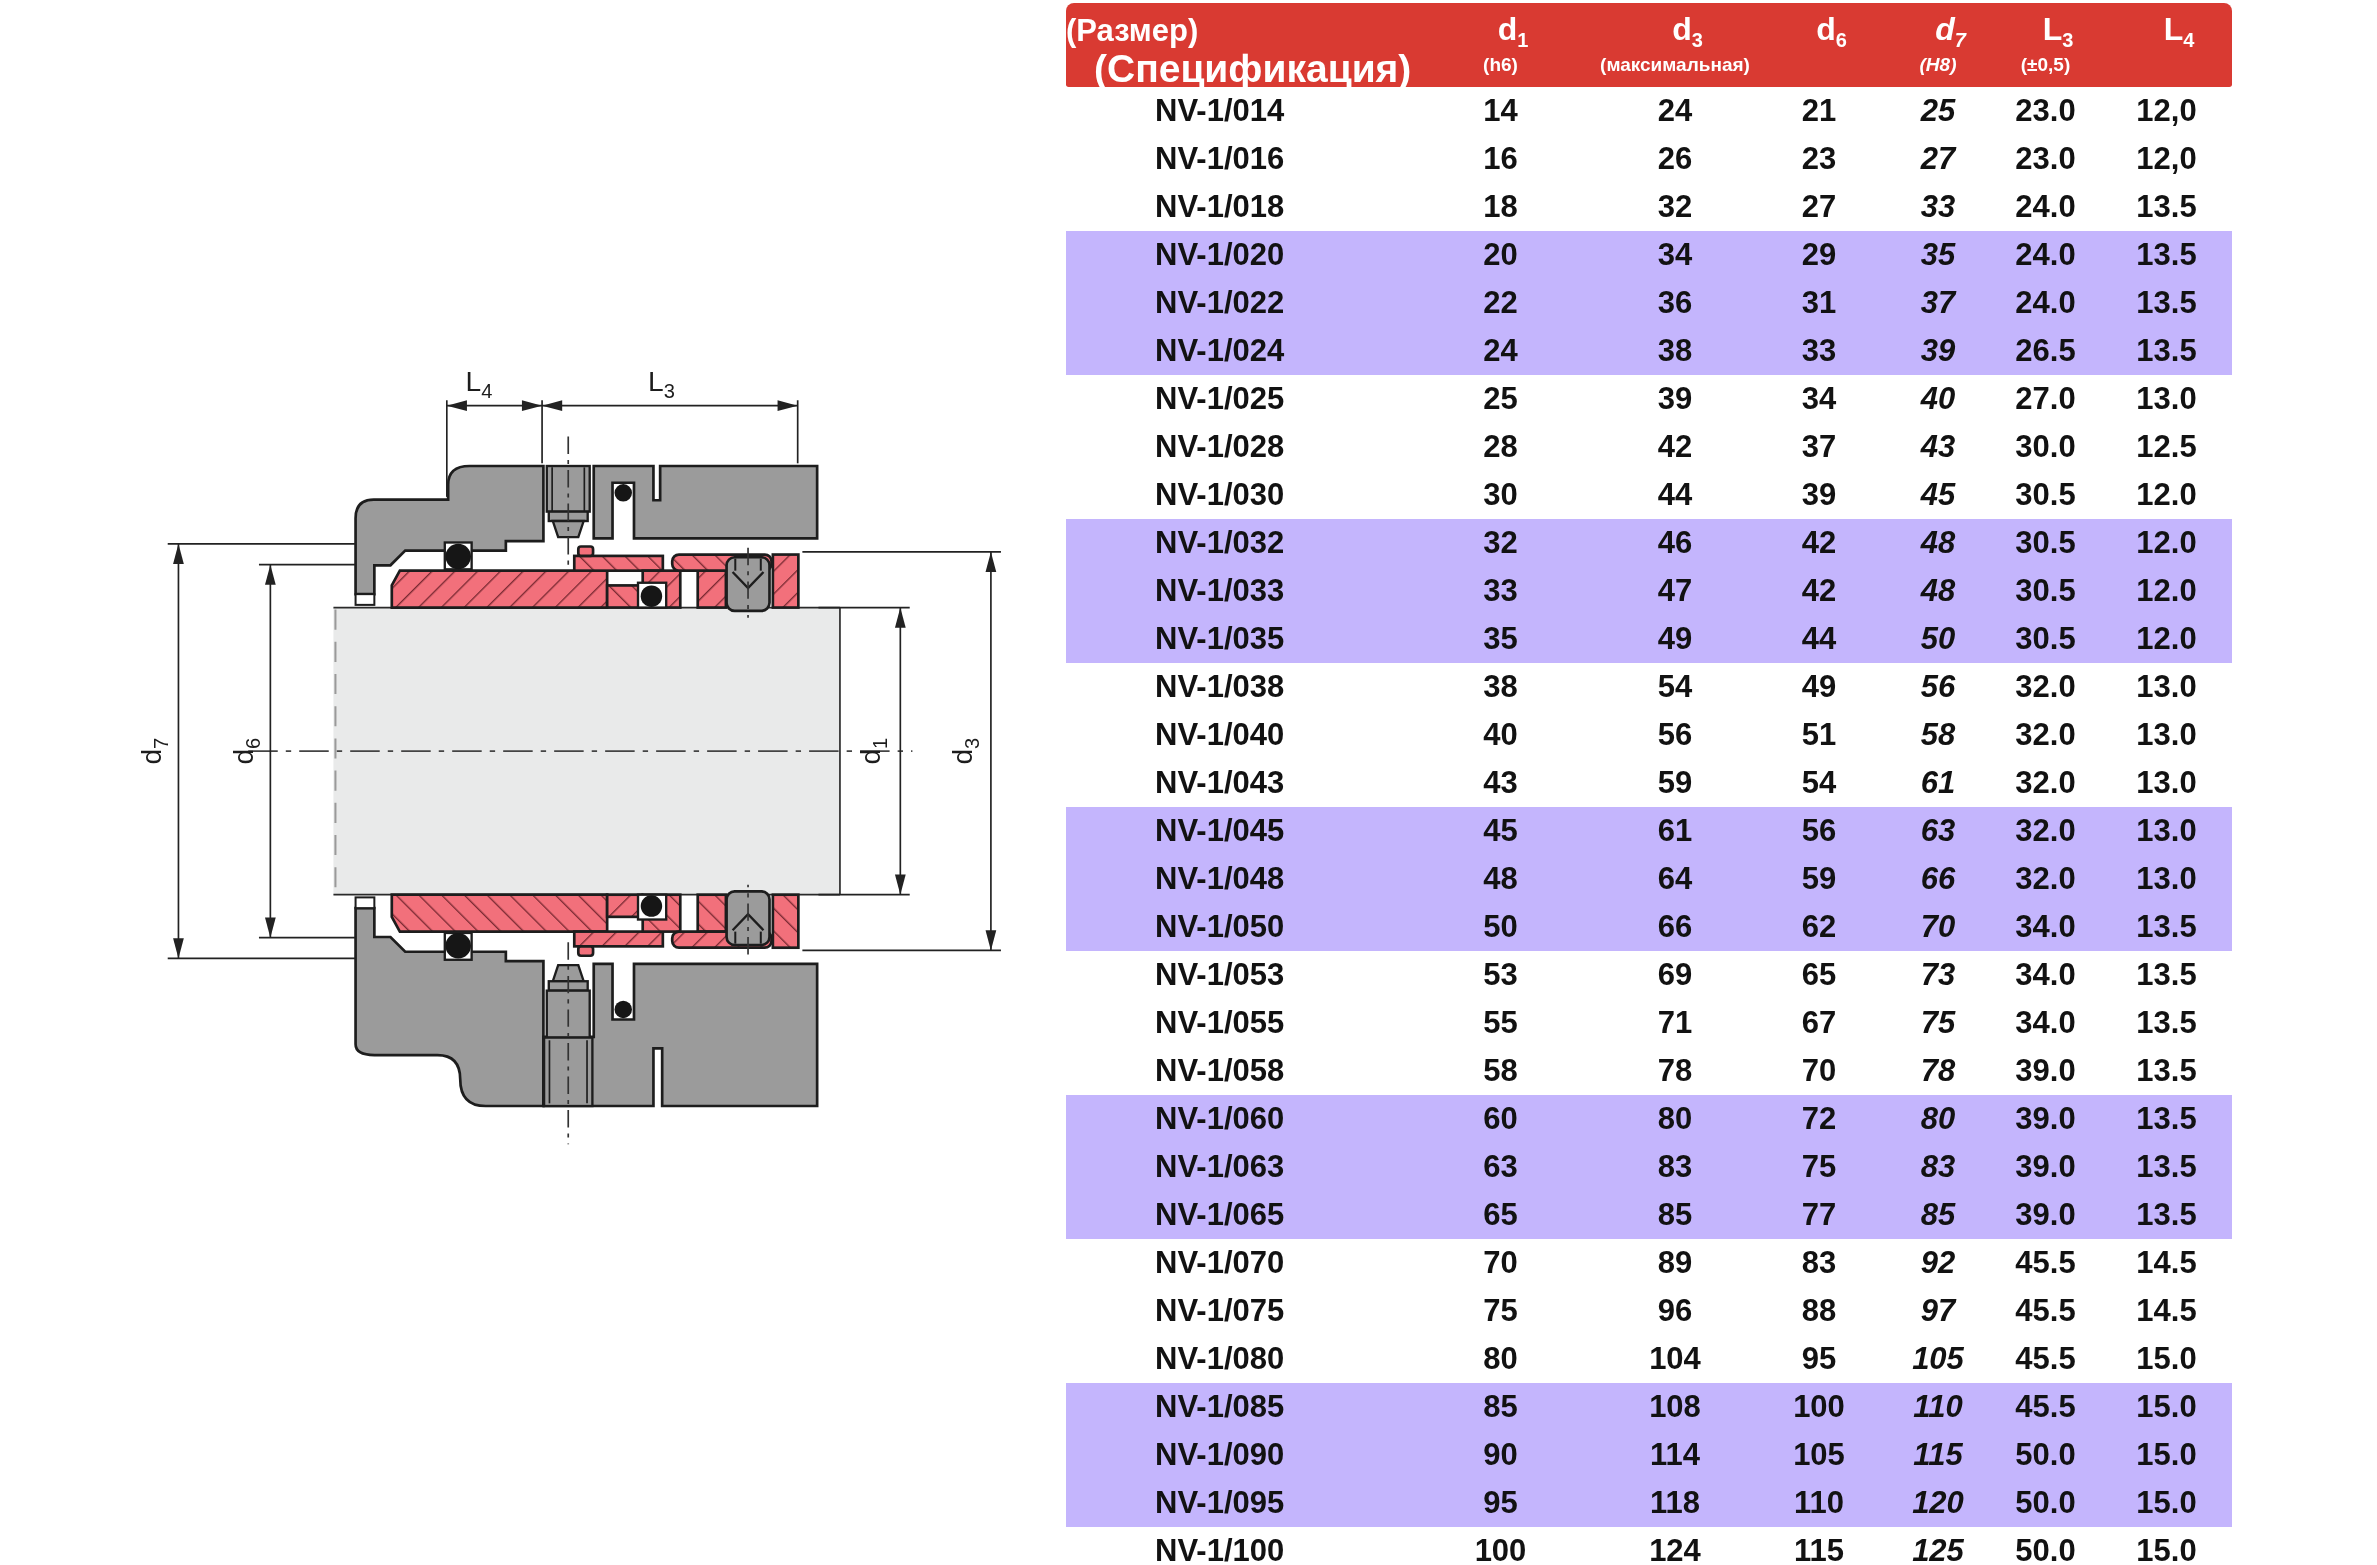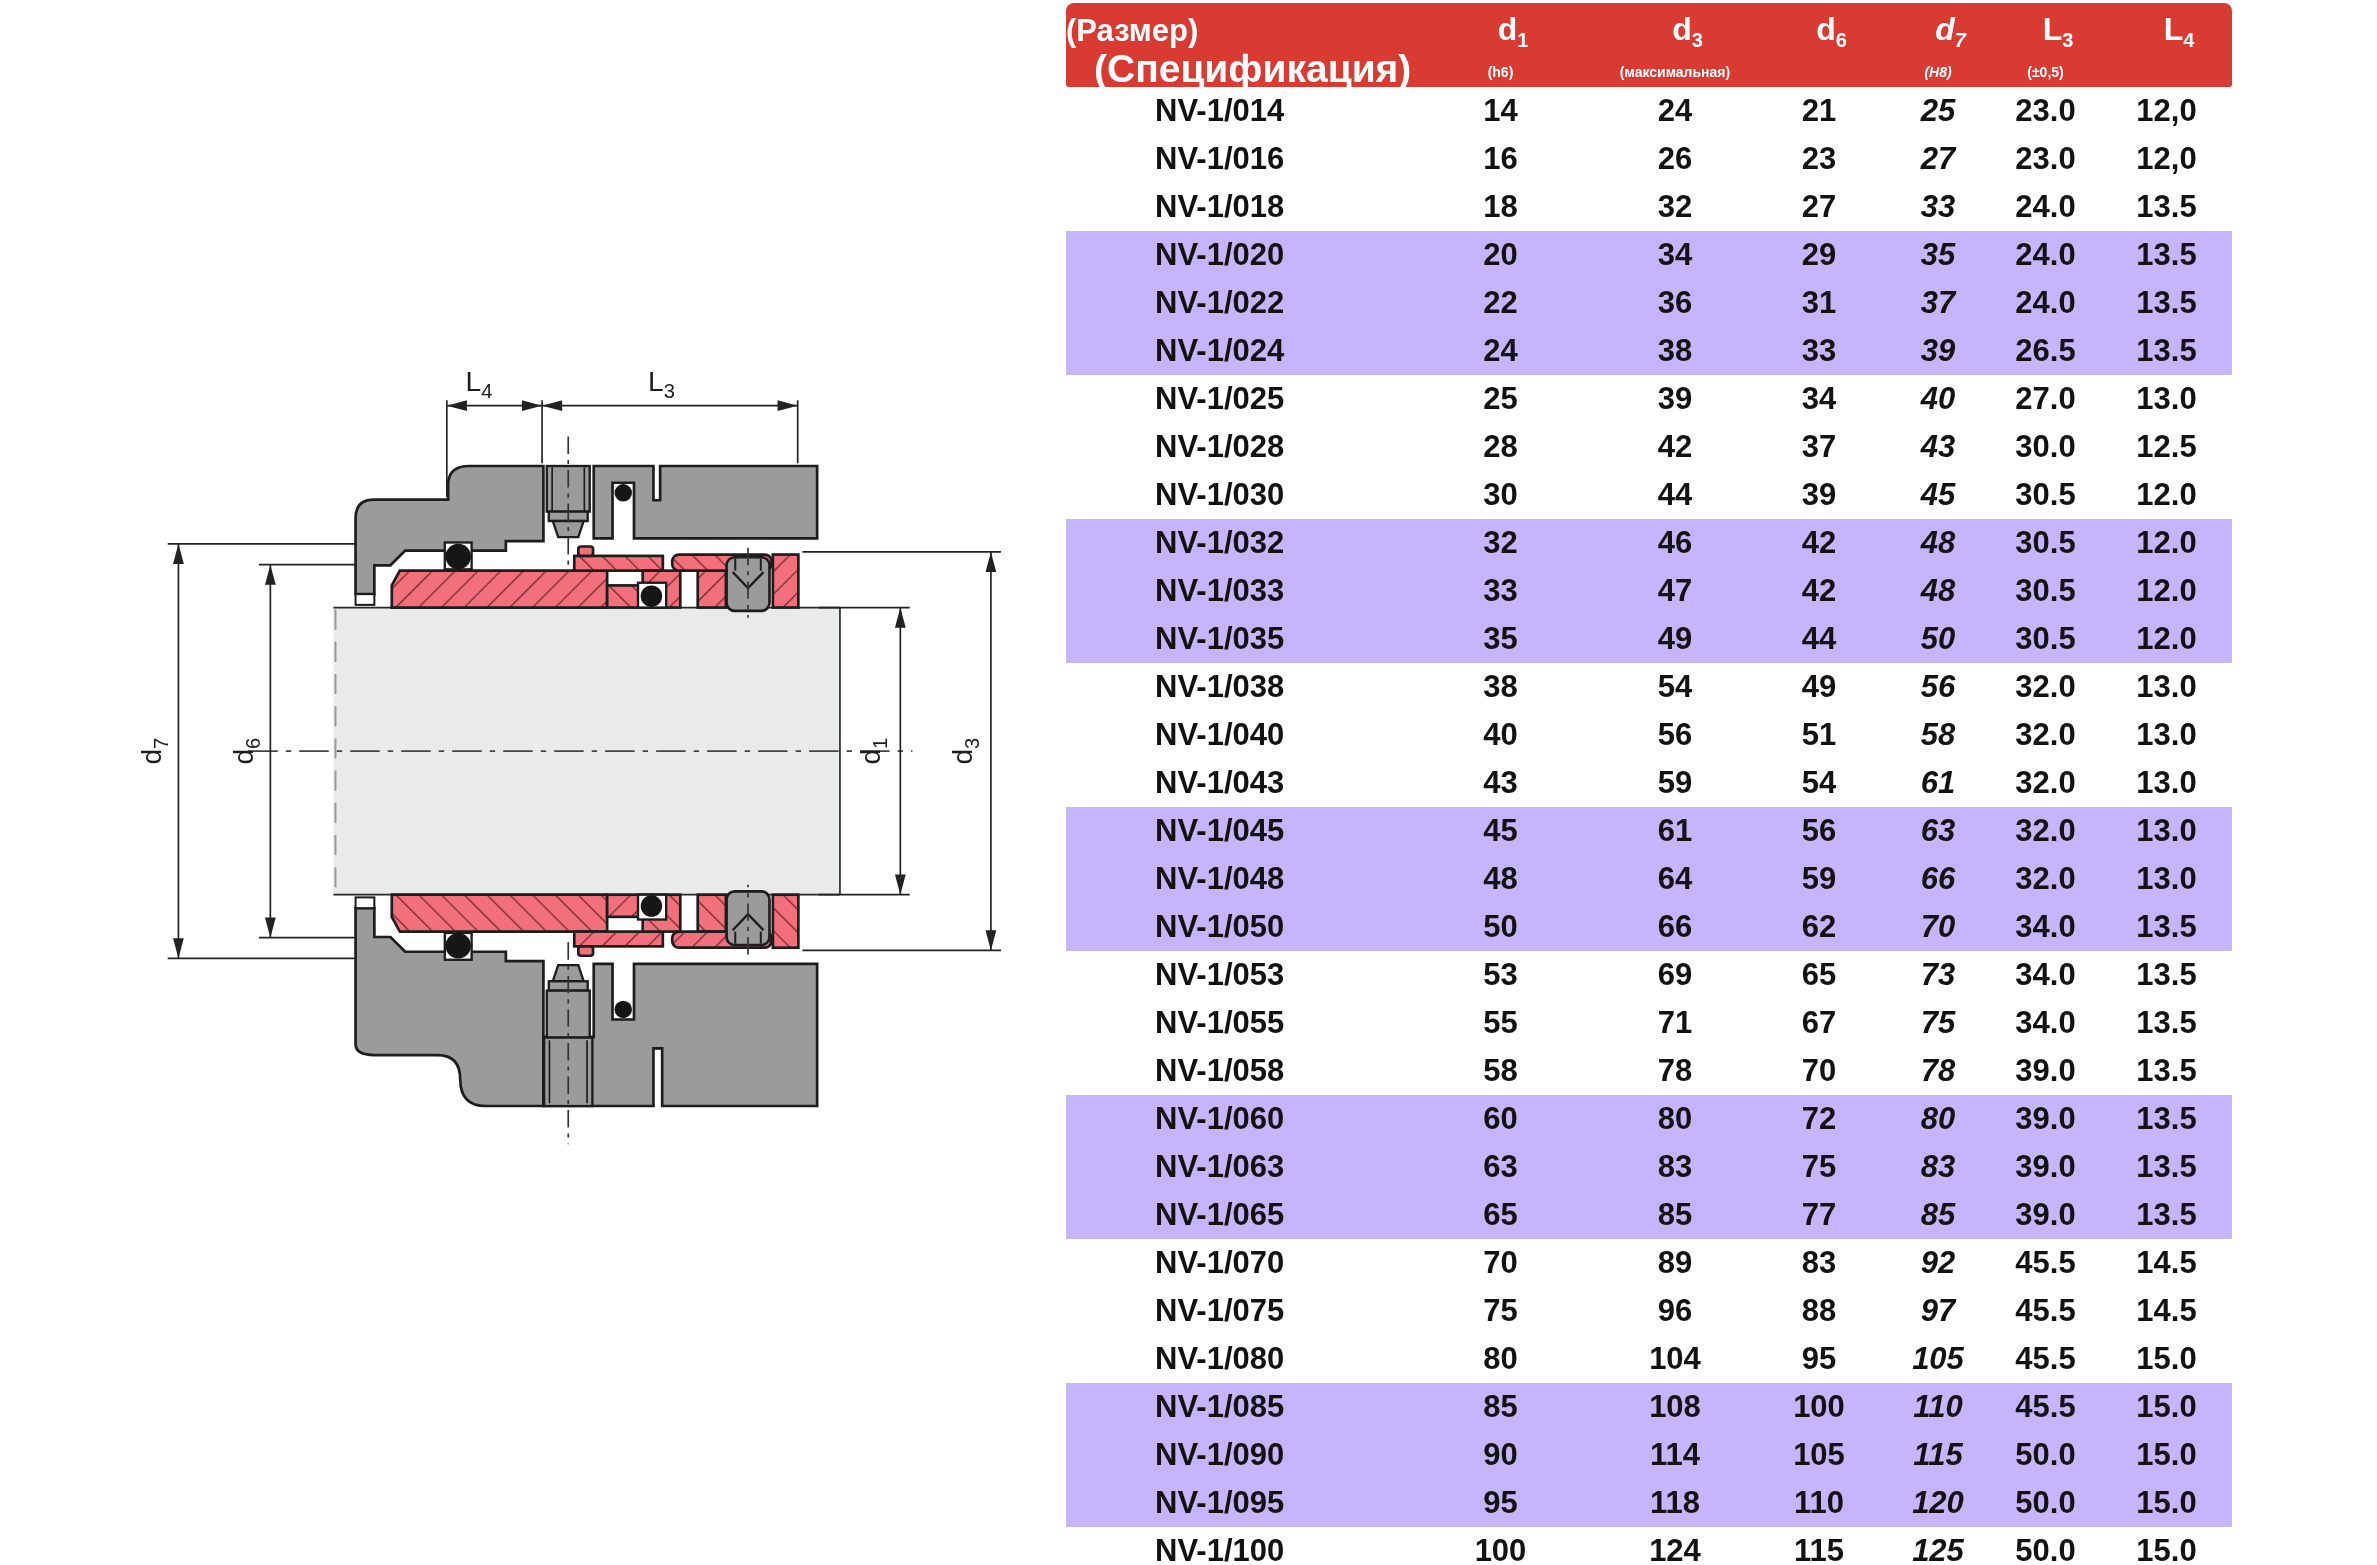--- a/index.html
+++ b/index.html
@@ -7,21 +7,21 @@
         font-family:"Liberation Sans",sans-serif;}
   
   .diagram{position:absolute;left:0;top:0;width:1060px;height:1566px;}
   
   .spec{position:absolute;left:1066px;top:2.7px;width:1166px;}
   .thead{display:flex;height:84px;background:#d93a32;border-radius:8px 8px 2.7px 2.7px;
          color:#fff;font-weight:bold;box-sizing:border-box;}
   .hcol{display:flex;flex-direction:column;align-items:center;padding-top:10.7px;box-sizing:border-box;}
   .hmain{font-size:32px;line-height:1.05;white-space:nowrap;margin-left:25px;}
   .hsub{font-size:20px;display:inline-block;transform:translateY(7.4px);}
-  .hnote{font-size:14px;margin-top:17px;white-space:nowrap;}
+  .hnote{font-size:19px;margin-top:7px;white-space:nowrap;}
   .hcol0{position:relative;}
   .hline1{position:absolute;top:10.7px;left:0;width:378px;font-size:31px;white-space:nowrap;}
   .hline2{position:absolute;top:44px;left:28px;font-size:39px;white-space:nowrap;}
   .tbody{margin-top:0;}
   .tr{display:flex;align-items:center;height:48px;font-weight:bold;font-size:31px;color:#121212;}
   .tr.stripe{background:#c4b5fd;}
   .c{display:block;text-align:center;box-sizing:border-box;white-space:nowrap;}
   .c0{width:337px;text-align:left;padding-left:89px;}
   .c1{width:195px;}.c2{width:154px;}.c3{width:134px;}.c4{width:104px;font-style:italic;}.c5{width:111px;}.c6{width:131px;}
   

